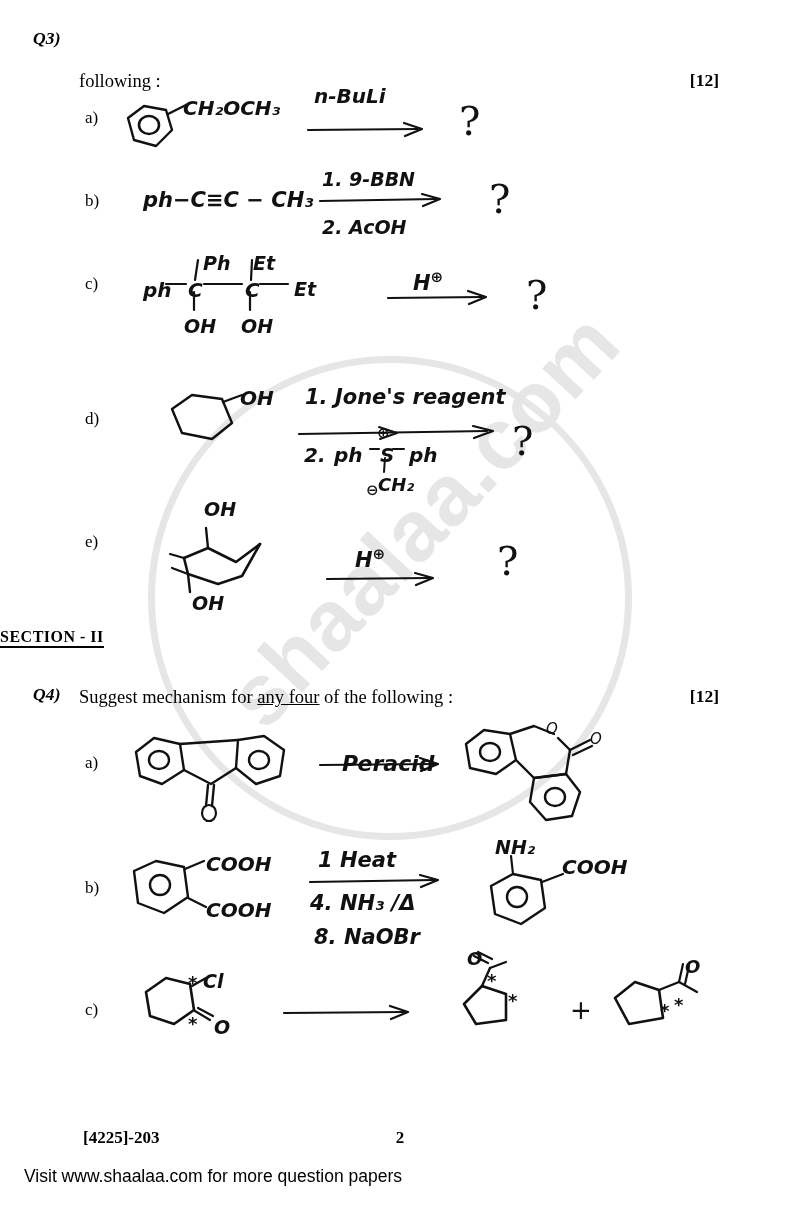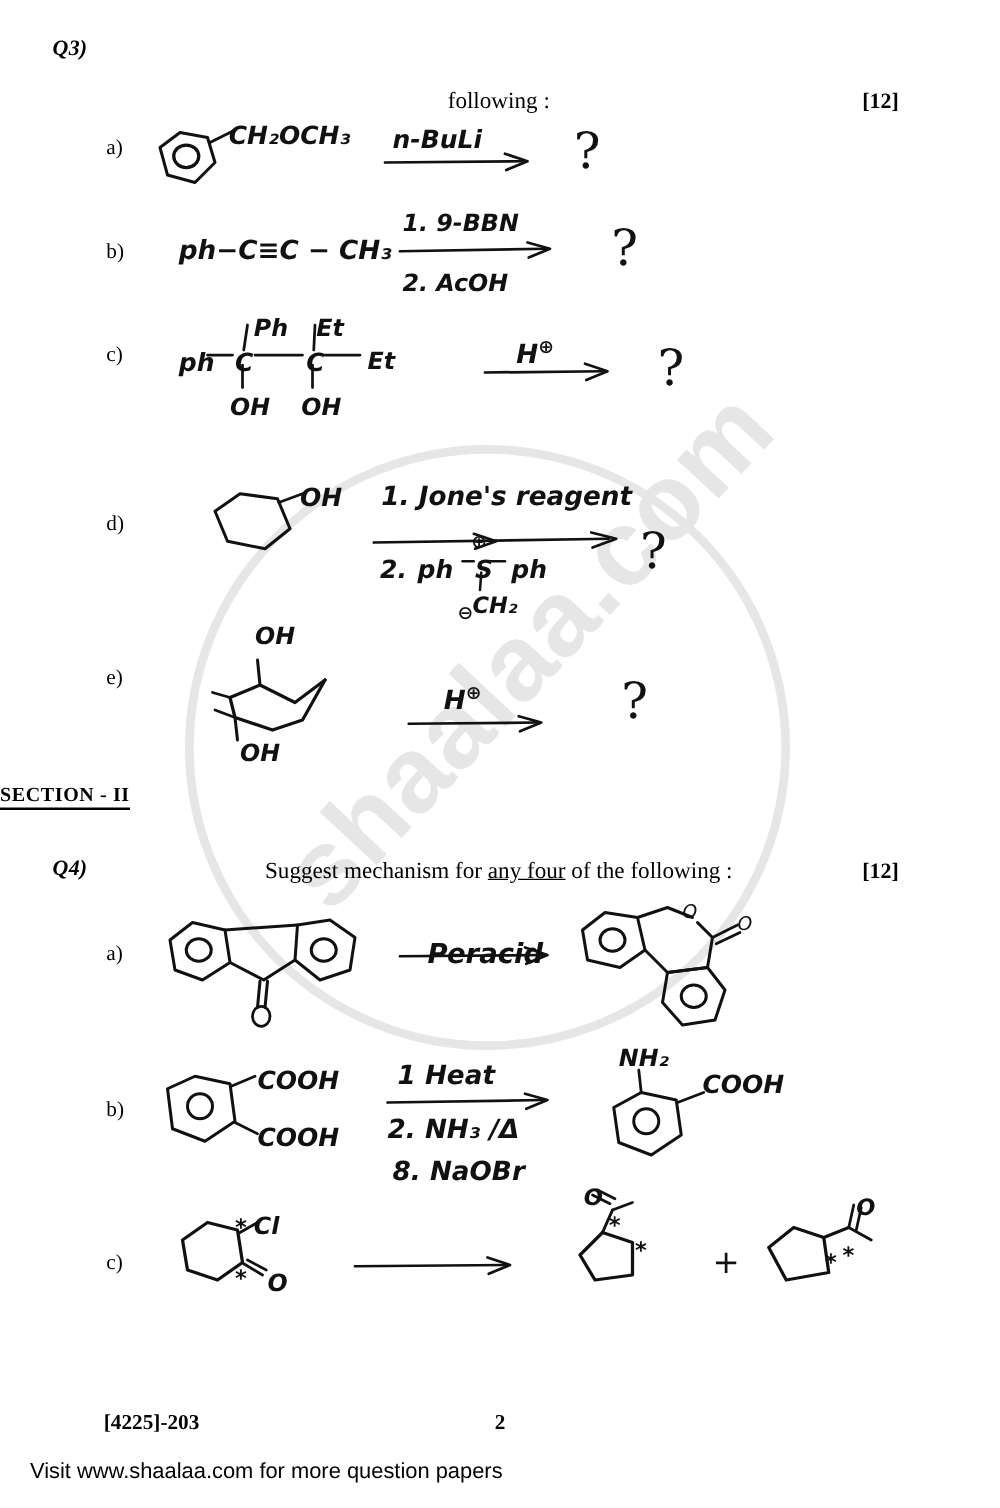--- a/index.html
+++ b/index.html
@@ -56,21 +56,20 @@
   
   #content {
     position: relative;
     z-index: 10;
   }
 
   .qblock {
     position: absolute;
     display: flex;
     align-items: flex-start;
-    text-align: center;
   }
   .qlabel {
     font-style: italic;
     font-weight: bold;
     font-size: 17.5px;
     width: 46px;
     flex: none;
     letter-spacing: .2px;
   }
   .qtext {
@@ -207,21 +206,21 @@
   </div>
 
   <div class="hw" style="left:118px; top:98px;">
     <svg width="80" height="62" viewBox="0 0 80 62">
       <path d="M10 20 L26 8 L48 12 L54 32 L38 48 L16 42 Z" fill="none" stroke="#111" stroke-width="2.4" stroke-linejoin="round"></path>
       <ellipse cx="31" cy="27" rx="10" ry="9" fill="none" stroke="#111" stroke-width="2.6"></ellipse>
       <path d="M50 16 L70 6" fill="none" stroke="#111" stroke-width="2.4" stroke-linecap="round"></path>
     </svg>
   </div>
   <div class="hwtext" style="left:183px; top:96px; font-size:20px;">CH₂OCH₃</div>
-  <div class="hwtext" style="left:314px; top:99px; font-size:20px;">n-BuLi</div>
+  <div class="hwtext" style="left:314px; top:84px; font-size:20px;">n-BuLi</div>
   <div class="hw" style="left:306px; top:122px;">
     <svg width="124" height="16" viewBox="0 0 124 16">
       <path d="M2 8 L112 7" stroke="#111" stroke-width="2.2" fill="none" stroke-linecap="round"></path>
       <path d="M98 1 L116 7 L99 14" stroke="#111" stroke-width="2.2" fill="none" stroke-linecap="round" stroke-linejoin="round"></path>
     </svg>
   </div>
   <div class="qmark" style="left:459px; top:98px;">?</div>
 
   <div class="hwtext" style="left:143px; top:188px; font-size:21px;">ph−C≡C − CH₃</div>
   <div class="hwtext" style="left:322px; top:168px; font-size:19px;">1. 9-BBN</div>
@@ -368,21 +367,21 @@
   </div>
   <div class="hwtext" style="left:206px; top:852px; font-size:20px;">COOH</div>
   <div class="hwtext" style="left:206px; top:898px; font-size:20px;">COOH</div>
   <div class="hwtext" style="left:318px; top:848px; font-size:21px;">1 Heat</div>
   <div class="hw" style="left:308px; top:874px;">
     <svg width="140" height="16" viewBox="0 0 140 16">
       <path d="M2 8 L126 6" stroke="#111" stroke-width="2.2" fill="none" stroke-linecap="round"></path>
       <path d="M112 1 L130 6 L113 13" stroke="#111" stroke-width="2.2" fill="none" stroke-linecap="round" stroke-linejoin="round"></path>
     </svg>
   </div>
-  <div class="hwtext" style="left:310px; top:891px; font-size:21px;">2. NH₃ /Δ</div>
+  <div class="hwtext" style="left:310px; top:891px; font-size:21px;">4. NH₃ /Δ</div>
   <div class="hwtext" style="left:314px; top:925px; font-size:21px;">8. NaOBr</div>
   <div class="hw" style="left:485px; top:866px;">
     <svg width="90" height="74" viewBox="0 0 90 74">
       <path d="M6 20 L28 8 L56 14 L60 42 L36 58 L10 48 Z" fill="none" stroke="#111" stroke-width="2.4" stroke-linejoin="round"></path>
       <ellipse cx="32" cy="31" rx="10" ry="10" fill="none" stroke="#111" stroke-width="2.4"></ellipse>
       <path d="M28 8 L26 -10" fill="none" stroke="#111" stroke-width="2.2" stroke-linecap="round"></path>
       <path d="M57 16 L78 8" fill="none" stroke="#111" stroke-width="2.2" stroke-linecap="round"></path>
     </svg>
   </div>
   <div class="hwtext" style="left:495px; top:836px; font-size:19px;">NH₂</div>

